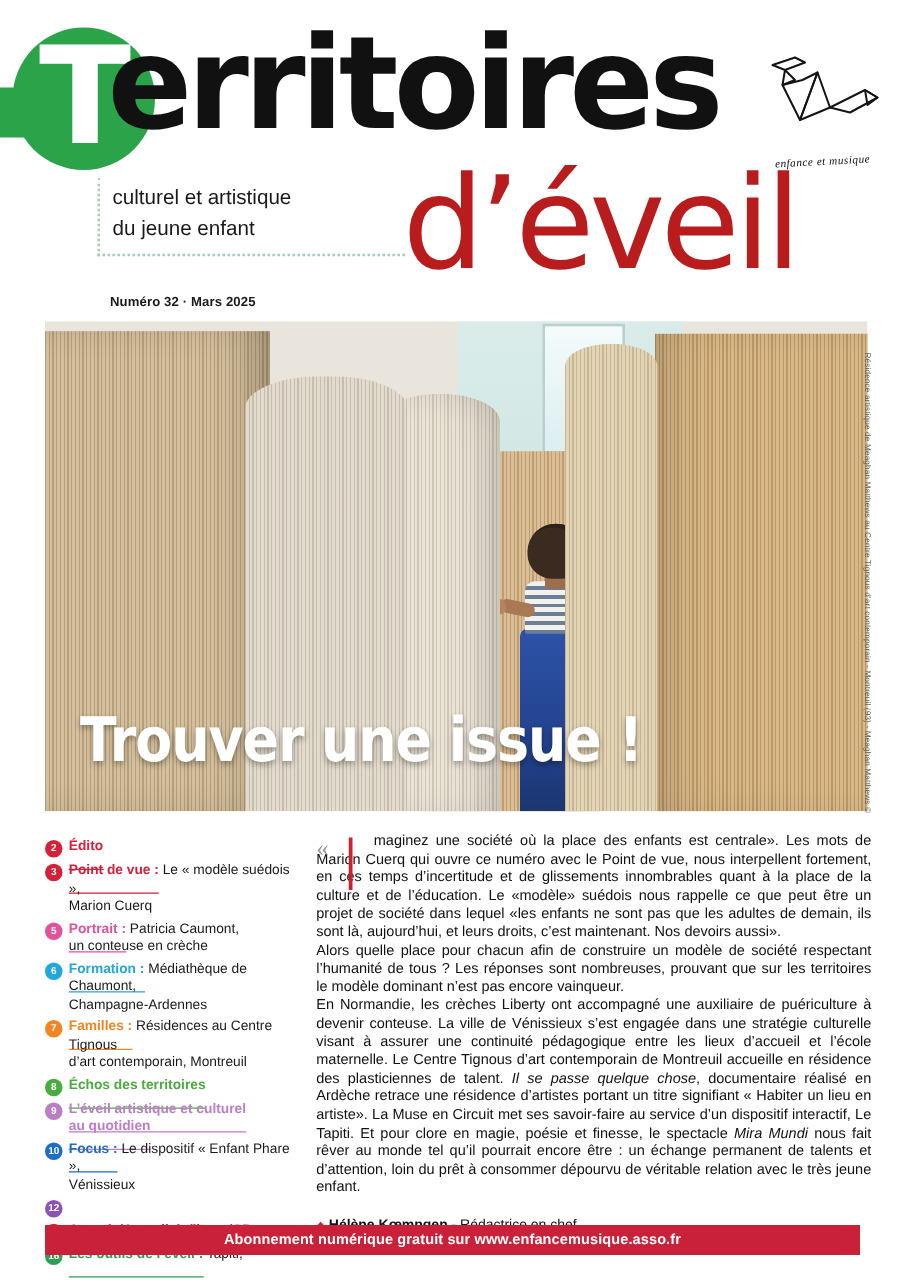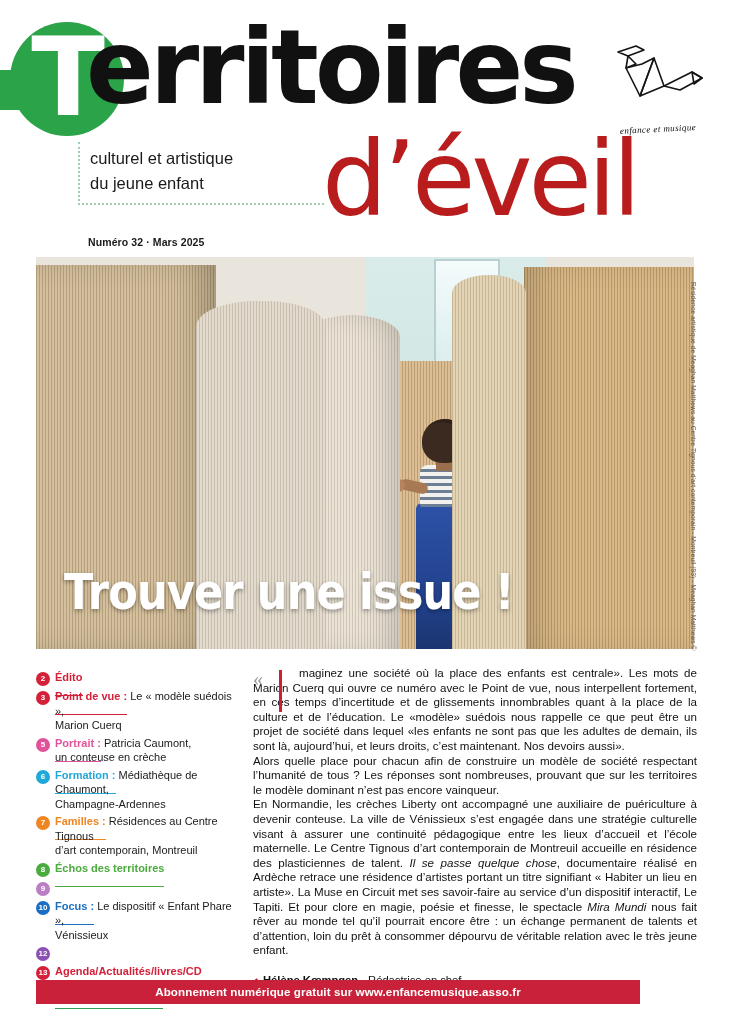--- a/index.html
+++ b/index.html
@@ -347,21 +347,21 @@
     color: #111111;
   }
   .signature .diamond { color: #cf2030; font-size: 9px; }
   .signature .name { font-weight: 700; }
 
   
   .banner {
     position: absolute;
     left: 36px;
     top: 320px;
-    width: 604px;
+    width: 652px;
     height: 24px;
     background: #c9213a;
     color: #ffffff;
     font-size: 11.6px;
     font-weight: 700;
     line-height: 24px;
     text-align: center;
     letter-spacing: 0.1px;
   }
 </style>
@@ -452,20 +452,21 @@
       <div class="toc-item">
         <span class="badge" style="background: rgb(240, 133, 34);">7</span>
         <span class="toc-text"><span class="toc-title" style="color: rgb(240, 133, 34);">Familles :</span><span class="toc-rest"> Résidences au Centre Tignous</span><br><span class="toc-rest">d’art contemporain, Montreuil</span></span>
       </div>
       <div class="toc-item">
         <span class="badge" style="background: rgb(74, 171, 62);">8</span>
         <span class="toc-text"><span class="toc-title" style="color: rgb(74, 171, 62);">Échos des territoires</span></span>
       </div>
       <div class="toc-item">
         <span class="badge" style="background: rgb(187, 125, 196);">9</span>
+        <span class="toc-text"><span class="toc-title" style="color: rgb(187, 125, 196);">L’éveil artistique et culturel</span><br><span class="toc-title" style="color: rgb(187, 125, 196);">au quotidien</span></span>
       </div>
       <div class="toc-item">
         <span class="badge" style="background: rgb(26, 111, 196);">10</span>
         <span class="toc-text"><span class="toc-title" style="color: rgb(26, 111, 196);">Focus :</span><span class="toc-rest"> Le dispositif « Enfant Phare »,</span><br><span class="toc-rest">Vénissieux</span></span>
       </div>
       <div class="toc-item">
         <span class="badge" style="background: rgb(139, 81, 181);">12</span>
       </div>
       <div class="toc-item">
         <span class="badge" style="background: rgb(213, 32, 58);">13</span>

